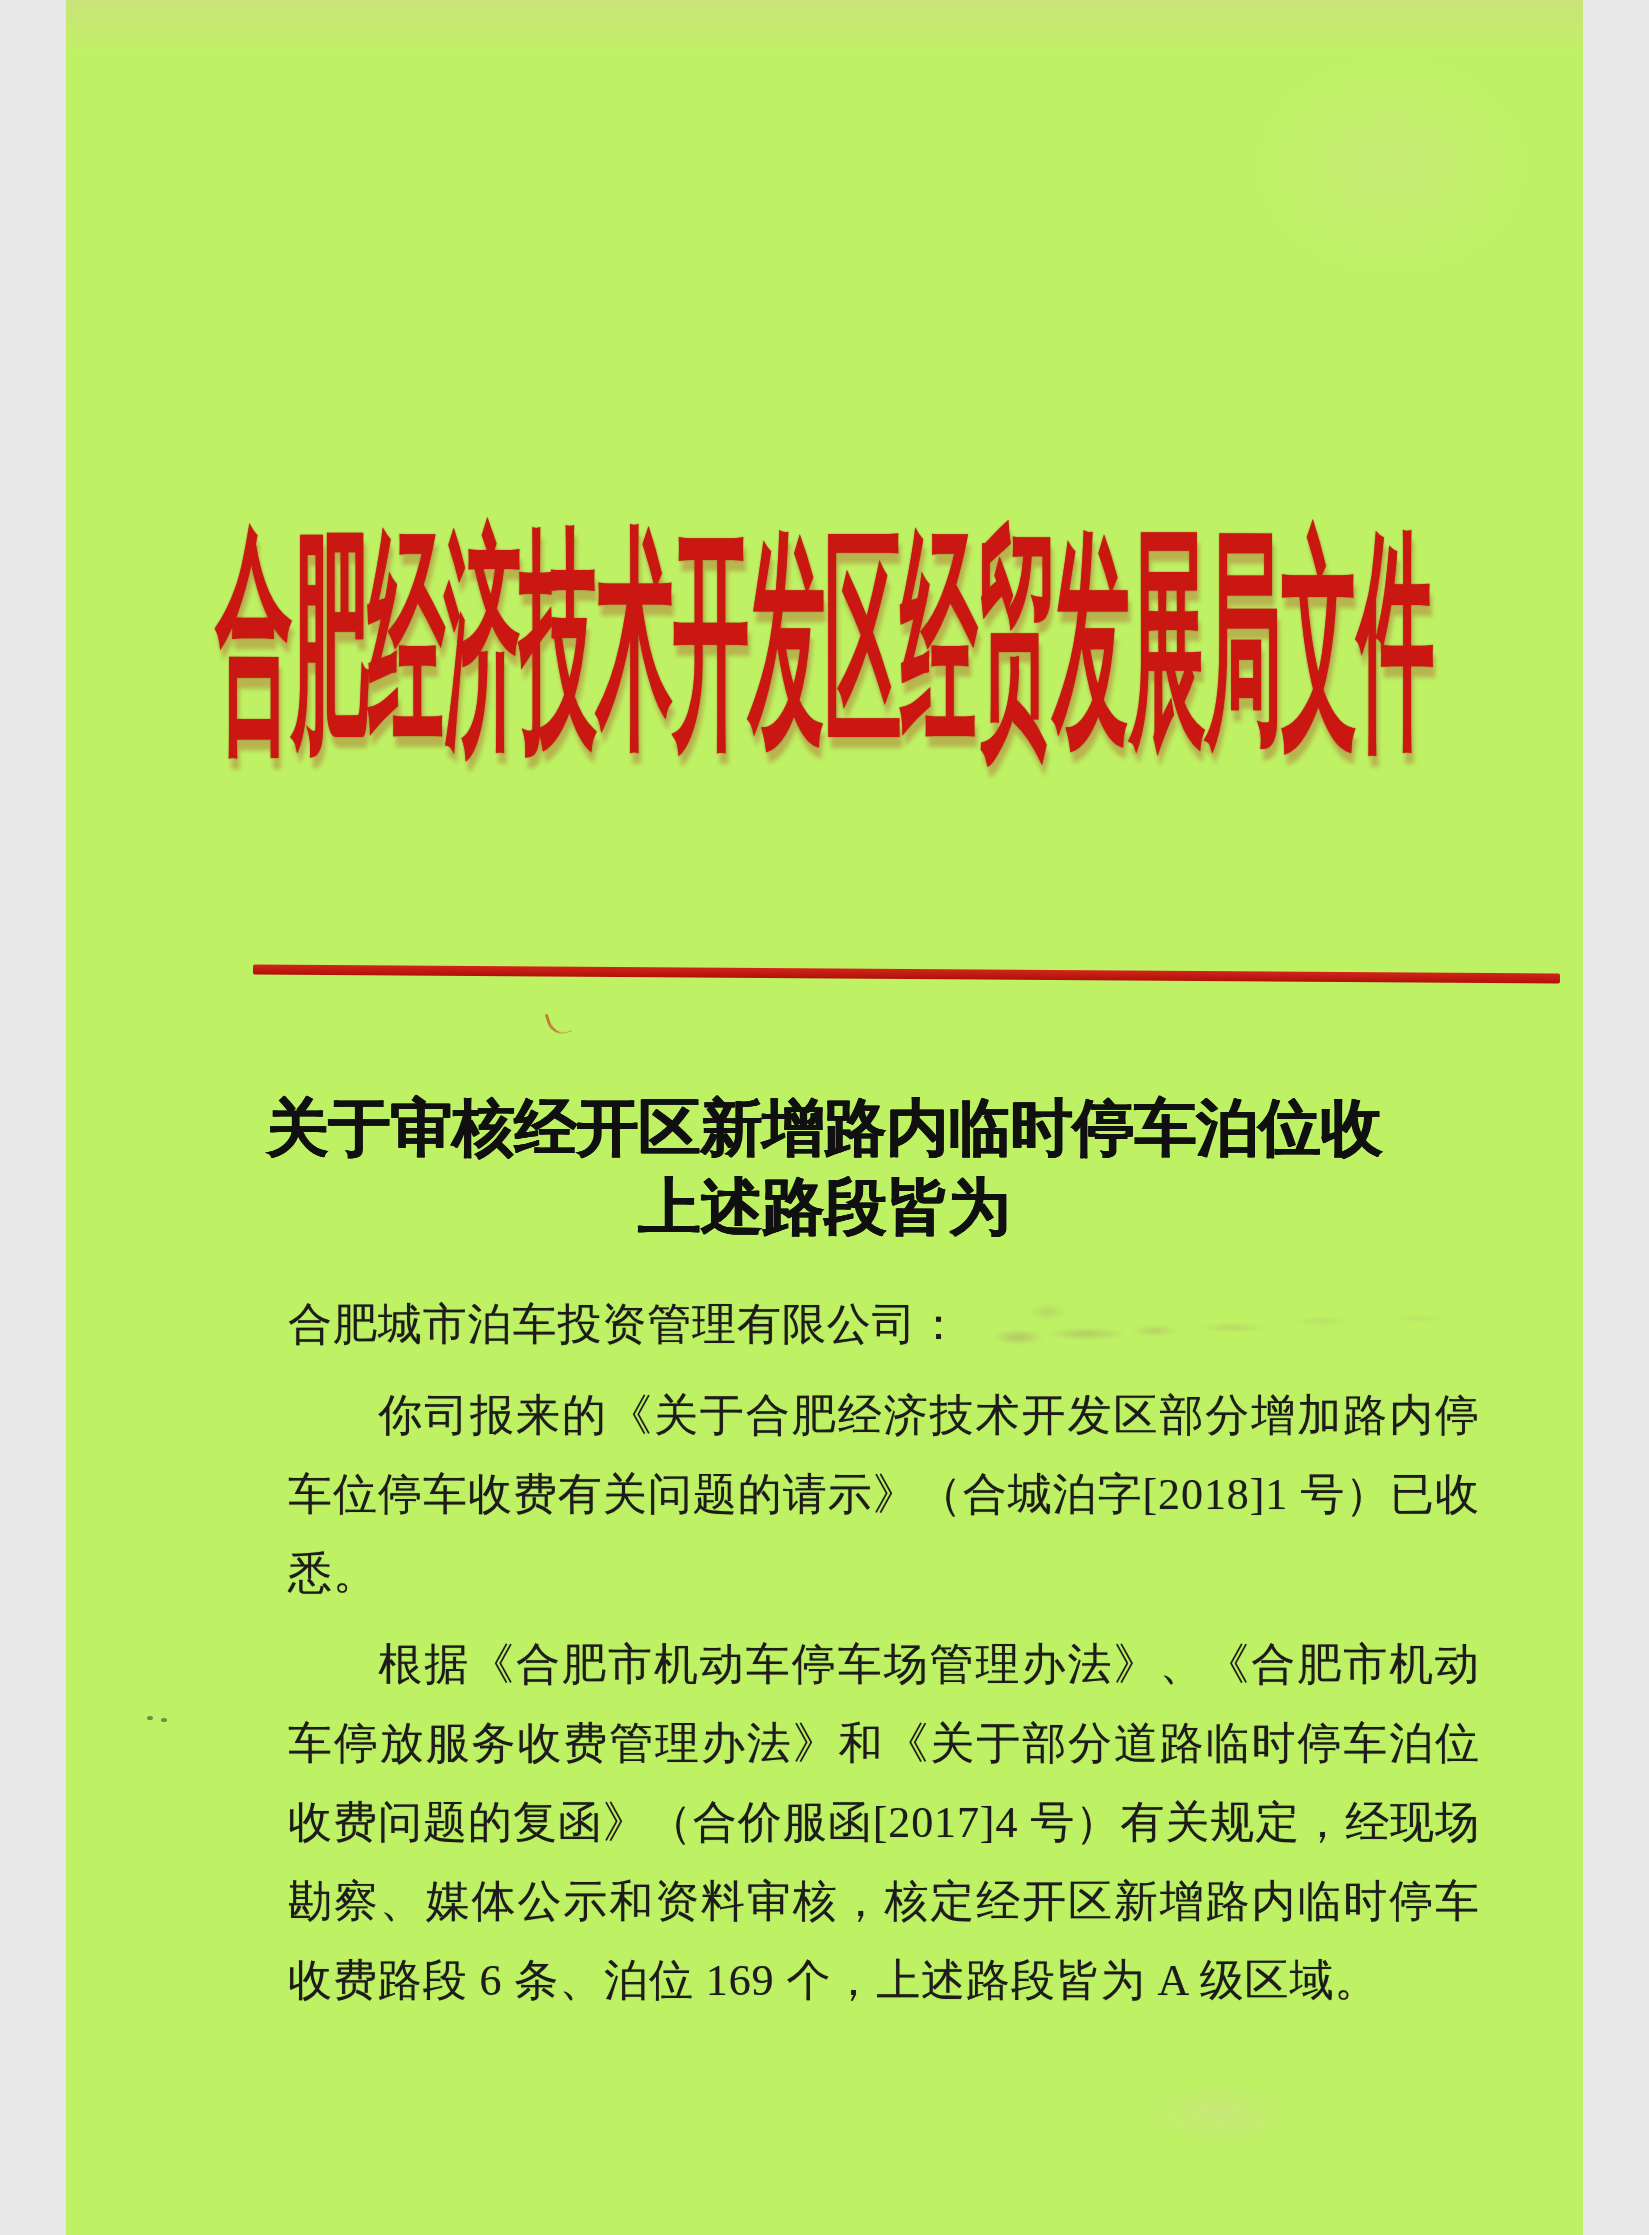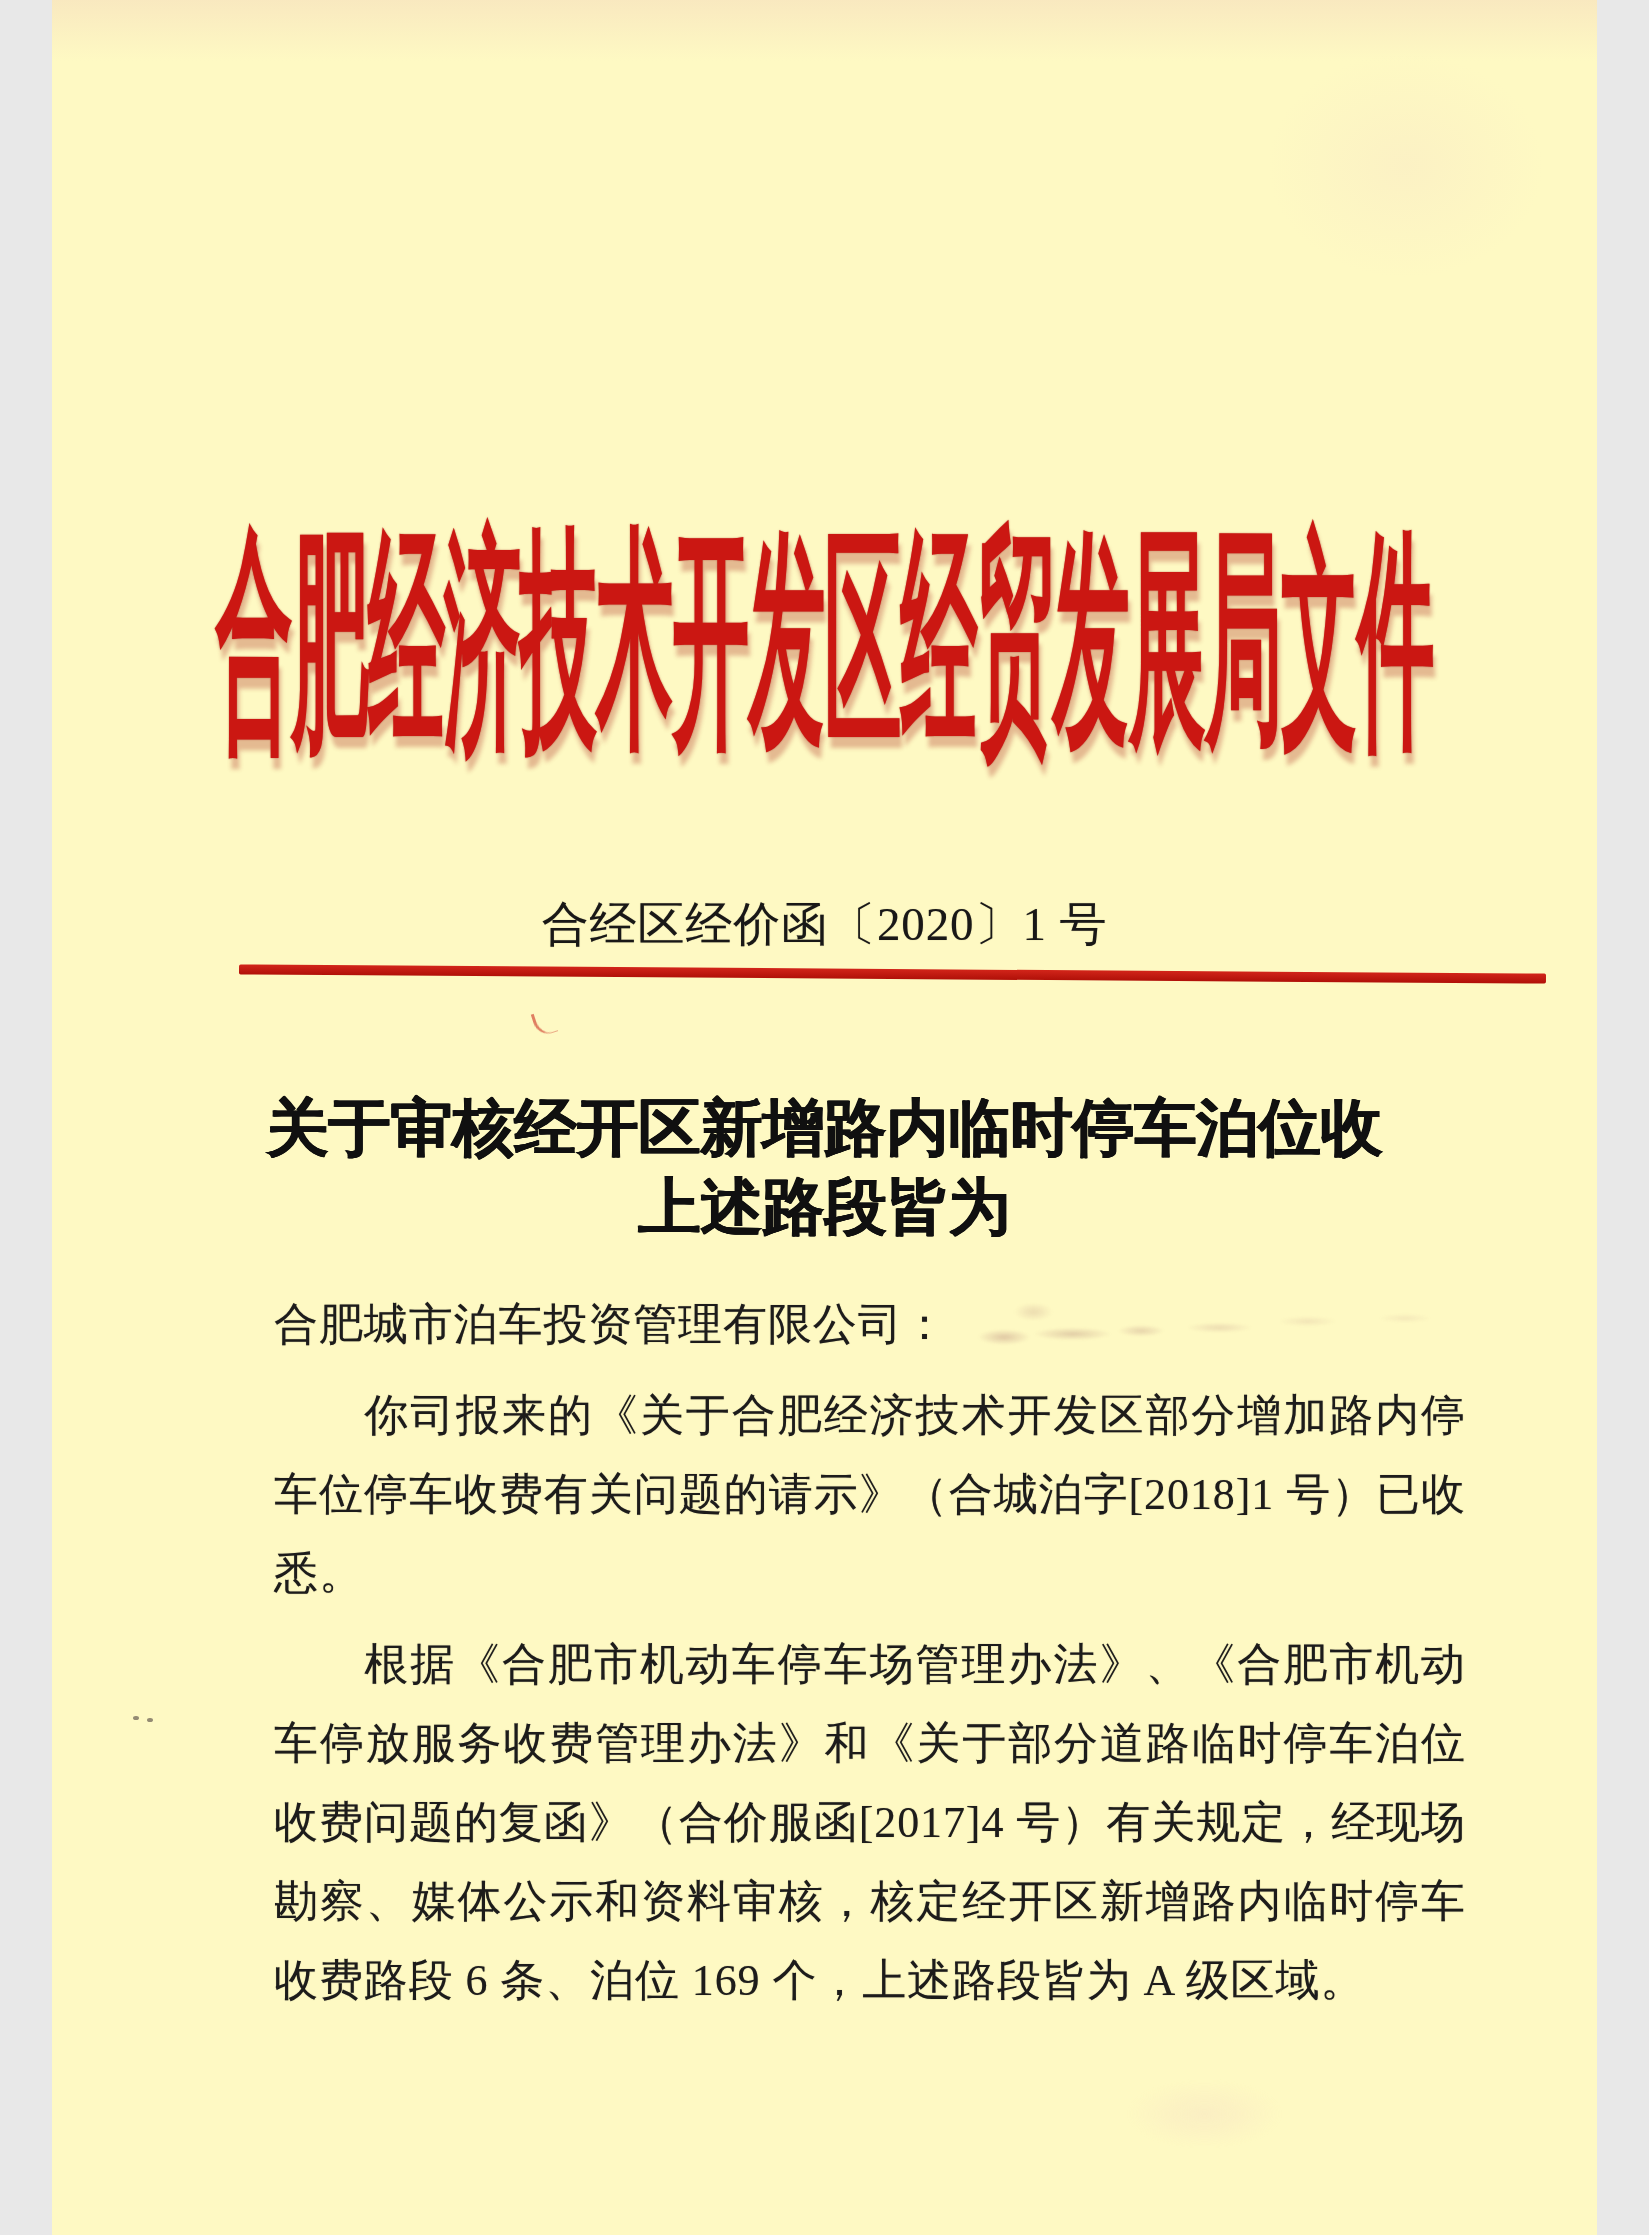--- a/index.html
+++ b/index.html
@@ -1,24 +1,23 @@
 <!DOCTYPE html>
 <html style="font-size:14px"><head>
 <meta charset="utf-8">
 <style>
   html,body{margin:0;padding:0;background:#e8e8e8;}
   .page{
     position:relative;
     width:1517px;height:2236px;
     margin:0 auto;
-    background:#fef9c3;
+    background:#bef264;
     overflow:hidden;
     font-family:"Liberation Serif","DejaVu Serif",serif;
     color:#1c1b1a;
-    padding-left:28px;
   }
   
   .scan-wash-top{
     position:absolute;top:0;left:0;width:100%;height:61px;
     background:linear-gradient(180deg,rgba(236,190,182,0.28),rgba(255,255,255,0));
     pointer-events:none;
   }
   .scan-wash-corner{
     position:absolute;top:52px;right:52px;width:279px;height:227px;
     background:radial-gradient(ellipse at center,rgba(240,205,200,0.18),rgba(255,255,255,0) 70%);
@@ -113,21 +112,20 @@
 
 <div class="page">
 
   <div class="scan-wash-top"></div>
   <div class="scan-wash-corner"></div>
 
   <div class="red-head">
     <span class="stretch" style="color:#cb1712;">合肥经济技术开发区经贸发展局文件</span>
   </div>
 
-  <div class="doc-number">合经区经价函〔2020〕1 号</div>
 
   <div class="red-line" style="background:linear-gradient(180deg,#d2251a,#b01008);"></div>
 
   <div class="red-speck"></div>
 
   <div class="doc-title">
     <div>关于审核经开区新增路内临时停车泊位收</div>
     <div>上述路段皆为</div>
   </div>
 

